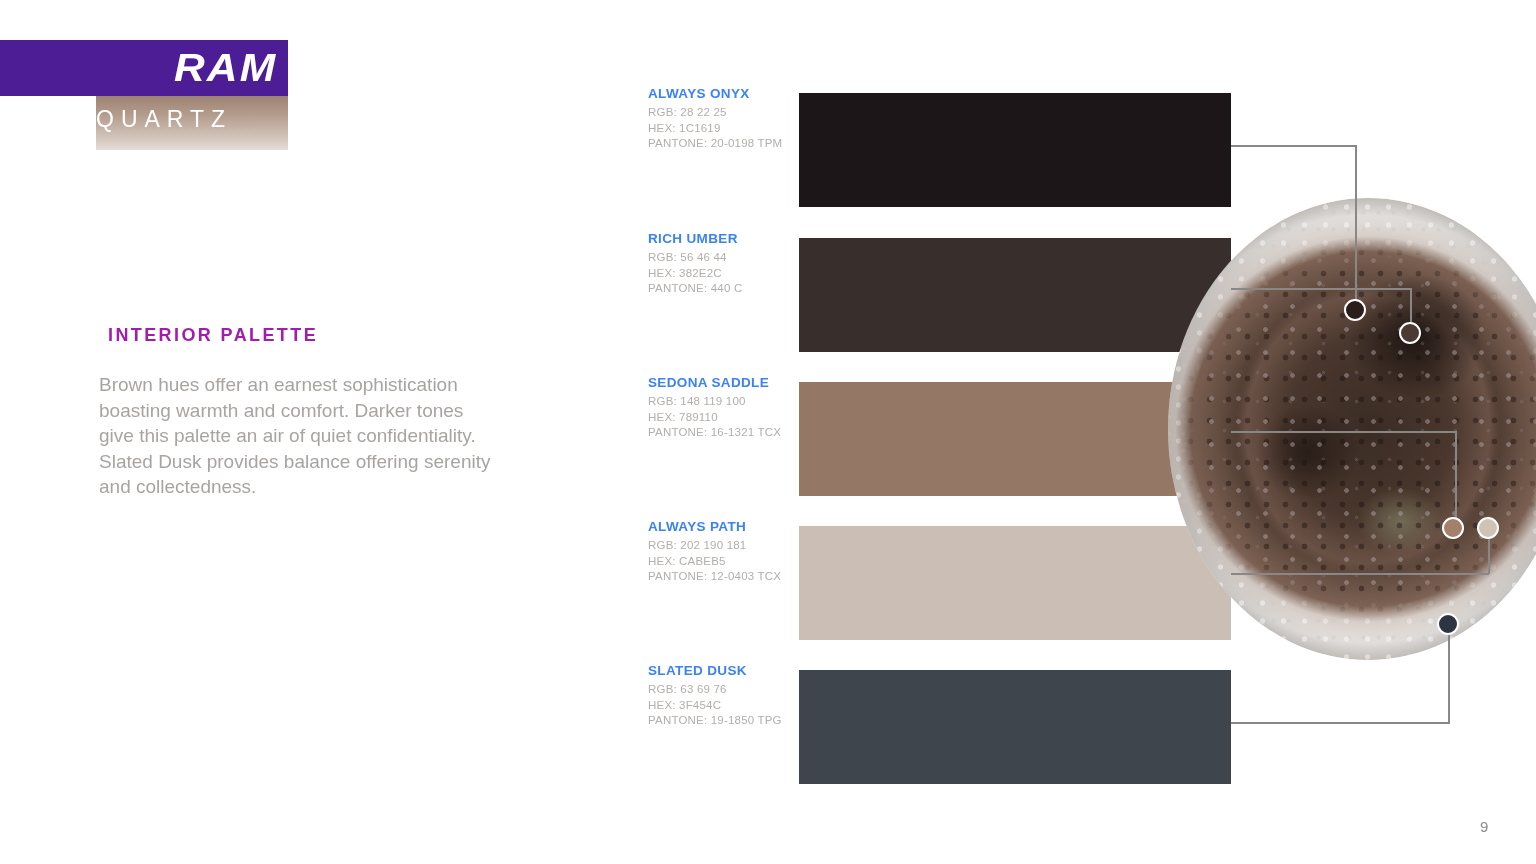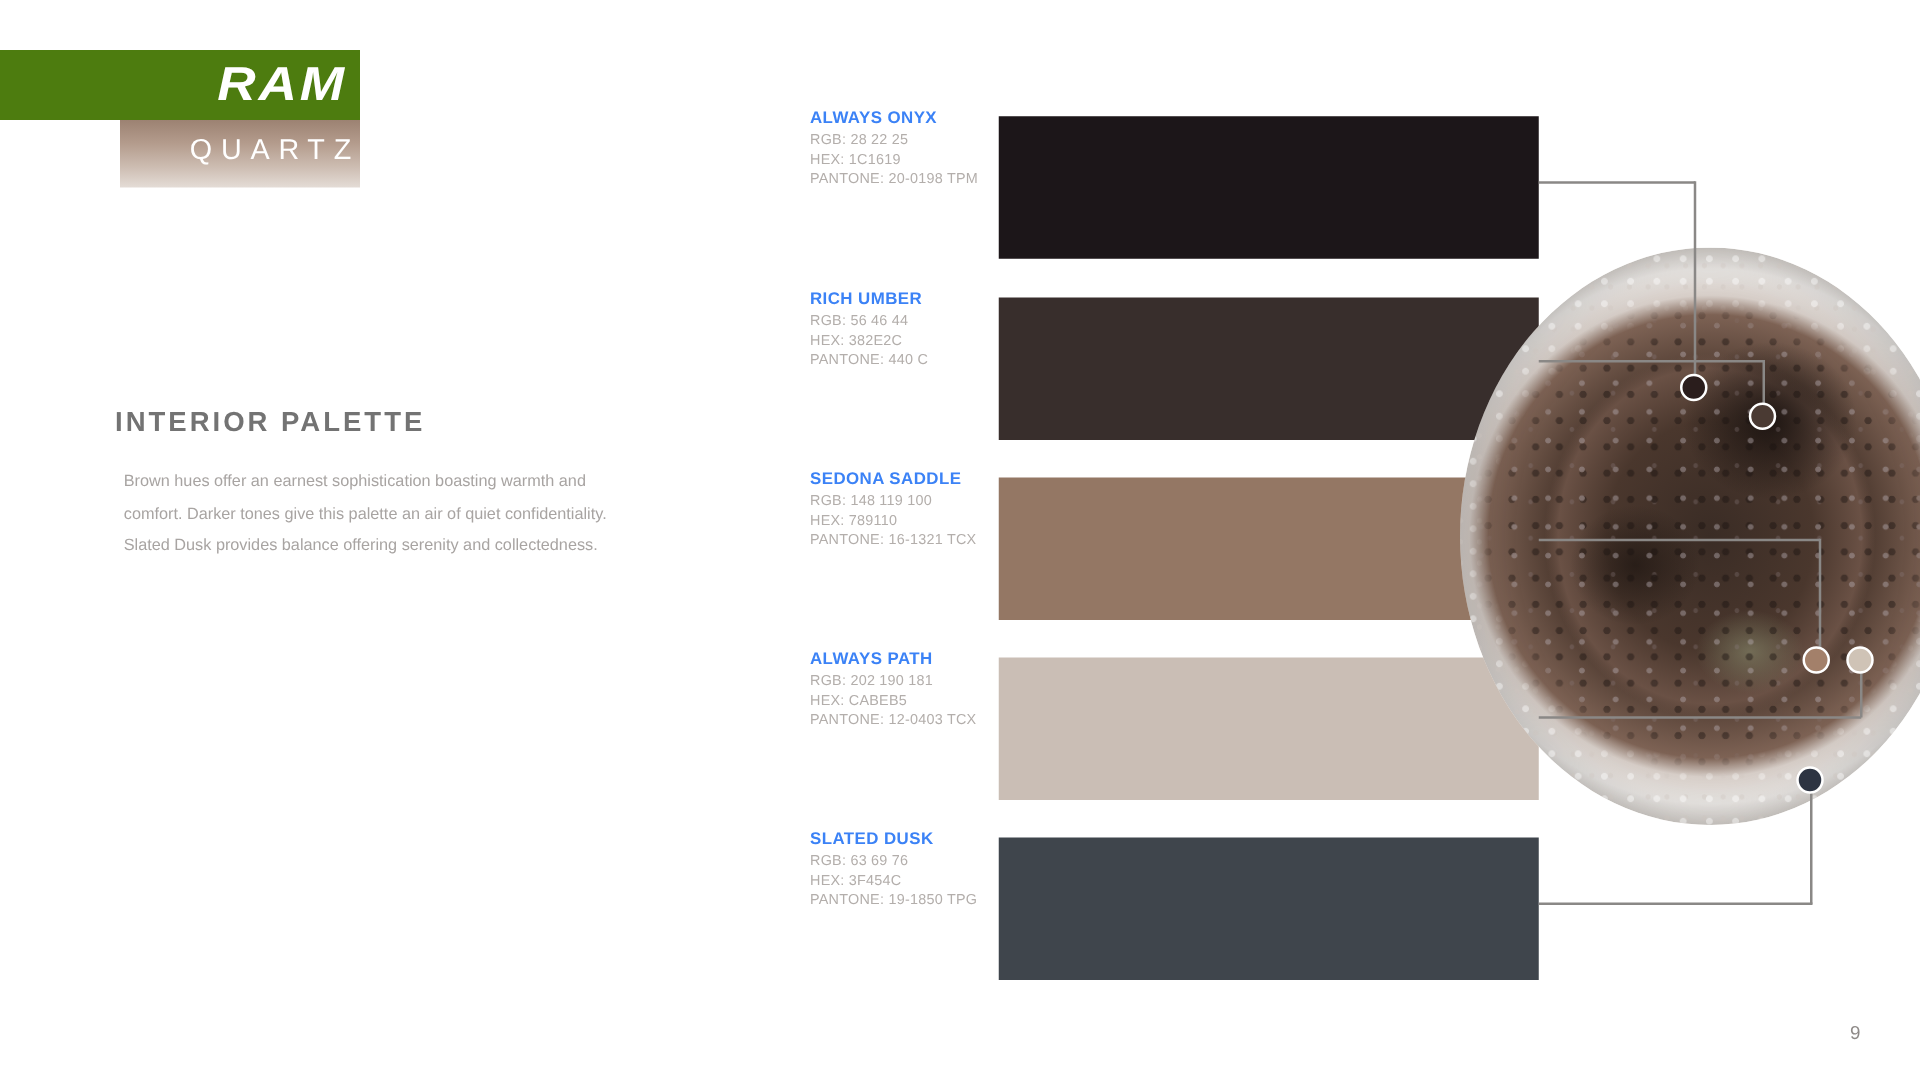--- a/index.html
+++ b/index.html
@@ -13,49 +13,49 @@
   .slide {
     position:relative;
     width:1536px; height:864px;
     background:#ffffff;
   }
 
   
   .logo-wrap { position:absolute; left:0; top:40px; width:288px; height:110px; }
   .logo-bar {
     position:absolute; left:0; top:0; width:288px; height:56px;
-    background:#4d7c0f;
+    background:#4c1d95;
   }
   .logo-ram {
     position:absolute; right:10px; top:7px;
     font-size:38px; font-weight:700; letter-spacing:2px;
     color:#ffffff; font-family:"Liberation Sans", sans-serif;
     font-style:italic;
     transform:scaleX(1.12); transform-origin:right center;
   }
   .logo-sub {
     position:absolute; left:96px; top:56px; width:192px; height:54px;
     background:linear-gradient(180deg,#9c8272 0%,#b49c8d 35%,#cdbdb2 70%,#e4dcd6 100%);
   }
   .logo-quartz {
     position:absolute; left:0; top:10px; width:192px;
-    text-align:right;
+    text-align:left;
     font-size:23px; font-weight:400; letter-spacing:7px;
     color:#ffffff;
   }
 
   
   .headline {
-    position:absolute; left:92px; top:325px;
-    font-size:22px; letter-spacing:2.4px; font-weight:600;
-    color:#737373;
+    position:absolute; left:108px; top:325px;
+    font-size:18px; letter-spacing:2.4px; font-weight:600;
+    color:#a21caf;
   }
   .body-copy {
     position:absolute; left:99px; top:372px; width:400px;
-    font-size:13px; line-height:25.5px; color:#a8a4a2; font-weight:400;
+    font-size:19px; line-height:25.5px; color:#a8a4a2; font-weight:400;
   }
 
   
   .swatch-row { position:absolute; left:648px; }
   .swatch-label {
     position:absolute; left:0; top:0; width:150px;
   }
   .sw-name {
     font-size:13.5px; font-weight:700; color:#3b82f6; letter-spacing:.35px;
     white-space:nowrap; margin-bottom:4px;

